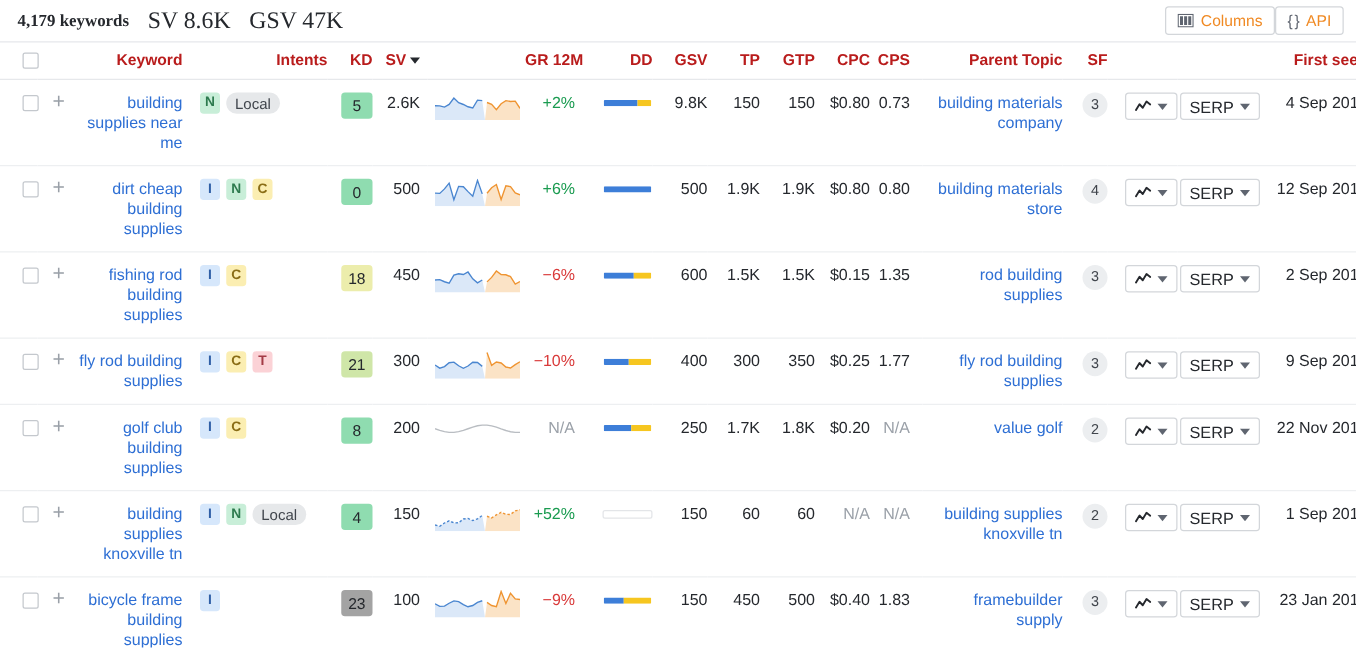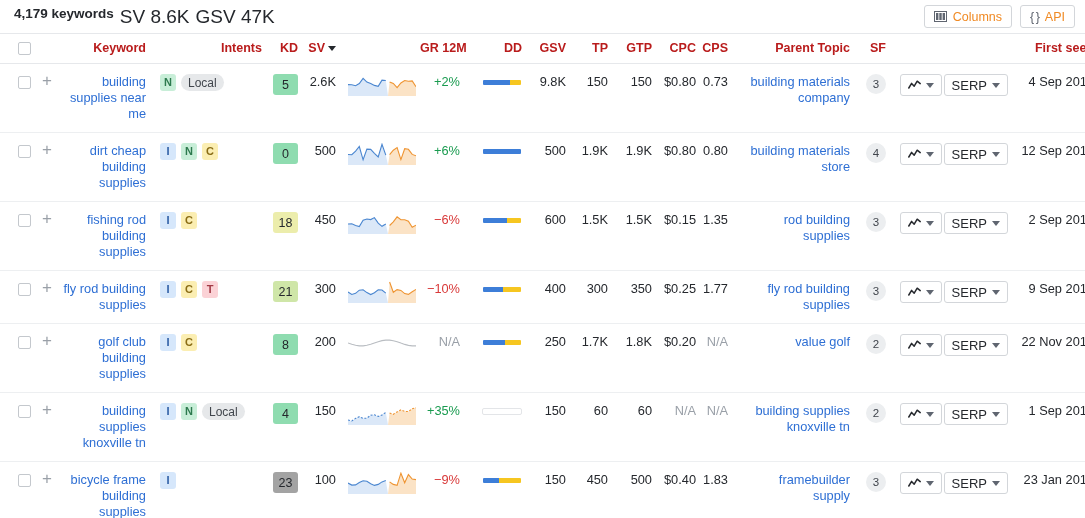--- a/index.html
+++ b/index.html
@@ -15,24 +15,24 @@
 
   
   .topbar {
     height: 34px;
     display: flex;
     align-items: center;
     padding: 0 10px 0 14px;
     border-bottom: 1px solid #e6e8eb;
     background: #fff;
   }
-  .summary { display: flex; align-items: flex-start; gap: 6px; font-size: 13.5px; }
+  .summary { display: flex; align-items: center; gap: 15px; font-size: 13.5px; font-family: Liberation Serif, serif; }
   .summary .kw-count { font-weight: bold; color: #25282d; }
   .summary .metric { color: #25282d; font-size: 19px; }
-  .topbar-right { margin-left: auto; display: flex; gap: 8px; align-items: center; padding-left: 24px; }
+  .topbar-right { margin-left: auto; display: flex; gap: 0; align-items: center; padding-left: 24px; }
   .tbtn {
     display: inline-flex; align-items: center; gap: 6px;
     height: 23px; padding: 0 9px;
     border: 1px solid #d3d6da; border-radius: 3px;
     background: #fff; color: #f08a24;
     font-size: 12.5px; font-family: "Liberation Sans", sans-serif;
     cursor: pointer; white-space: nowrap;
   }
   .tbtn .glyph { color: #5f6570; display: inline-flex; }
   .api-glyph { color: #5f6570; font-size: 12.5px; letter-spacing: -1px; }
@@ -454,21 +454,21 @@
           </span>
         </td>
         <td class="c-kd"><span class="kd" style="background:#8fdcb0">4</span></td>
         <td class="c-sv">150</td>
         <td class="c-spark"><span><svg class="spark" width="68" height="22" viewBox="0 0 68 22">
               <path d="M0.0,17.0 L3.8,18.0 L7.6,15.4 L11.3,13.7 L15.1,15.3 L18.9,15.2 L22.7,12.2 L26.4,11.7 L30.2,13.5 L34.0,12.1 L37.8,9.4 L40,22 L0,22 Z" fill="#dbe8f8"></path>
               <path d="M41.6,10.0 L45.3,11.3 L49.1,8.9 L52.9,6.9 L56.7,8.4 L60.4,8.6 L64.2,5.7 L68.0,4.8 L68,22 L40,22 Z" fill="#fbe3c6"></path>
               <path d="M0.0,17.0 L3.8,18.0 L7.6,15.4 L11.3,13.7 L15.1,15.3 L18.9,15.2 L22.7,12.2 L26.4,11.7 L30.2,13.5 L34.0,12.1 L37.8,9.4" fill="none" stroke="#4a86d0" stroke-width="1.1" stroke-dasharray="2 1.6"></path>
               <path d="M41.6,10.0 L45.3,11.3 L49.1,8.9 L52.9,6.9 L56.7,8.4 L60.4,8.6 L64.2,5.7 L68.0,4.8" fill="none" stroke="#ef9431" stroke-width="1.1" stroke-dasharray="2 1.6"></path>
             </svg></span></td>
-        <td class="c-gr pos">+35%</td>
+        <td class="c-gr pos">+52%</td>
         <td class="c-dd"><span class="ddbar empty"></span></td>
         <td class="c-gsv">150</td>
         <td class="c-tp">60</td>
         <td class="c-gtp">60</td>
         <td class="c-cpc na">N/A</td>
         <td class="c-cps na">N/A</td>
         <td class="c-pt">
           <a class="ptlink">building supplies knoxville tn</a>
         </td>
         <td class="c-sf"><span class="sfcircle">2</span></td>

